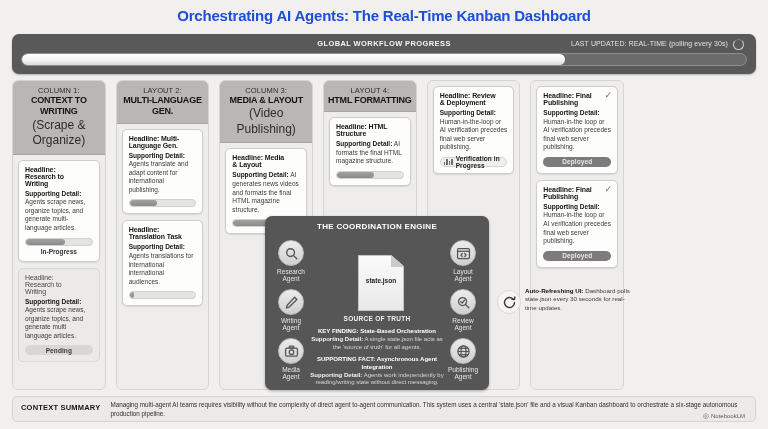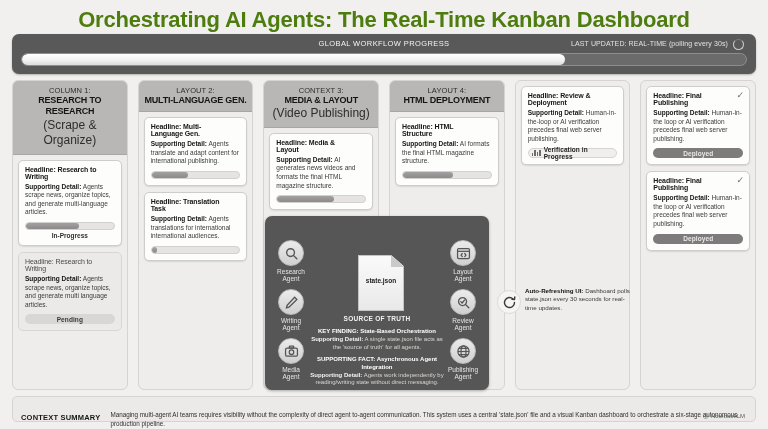--- a/index.html
+++ b/index.html
@@ -5,38 +5,38 @@
   * { box-sizing: border-box; margin:0; padding:0; }
   html,body { width:768px; height:429px; overflow:hidden; }
   body {
     background:#f2f0ee;
     font-family:"Liberation Sans", sans-serif;
     color:#2b2b2b;
     position:relative;
   }
   #page-title {
     text-align:center;
-    font-size:22px;
+    font-size:15px;
     font-weight:bold;
     letter-spacing:-0.2px;
     padding-top:7px;
-    color:#4d7c0f;
+    color:#1d4ed8;
   }
 
   
   .global-bar {
     position:absolute; left:12px; top:34px; width:744px; height:40px;
     background:#59595a;
     border-radius:7px;
     box-shadow:0 1px 2px rgba(0,0,0,.25);
   }
   .global-label {
     position:absolute; left:0; right:0; top:5px;
     text-align:center;
-    font-size:7.5px; font-weight:normal; letter-spacing:.4px;
+    font-size:7.5px; font-weight:bold; letter-spacing:.4px;
     color:#f4f4f4;
   }
   .global-updated {
     position:absolute; right:28px; top:5.5px;
     font-size:7px; color:#e2e2e2; letter-spacing:.1px;
   }
   .spinner-dot {
     position:absolute; right:12px; top:5px;
     width:11px;height:11px;border-radius:50%;
     border:1.6px solid #cfcfcf; border-top-color:#7d7d7d;
@@ -47,21 +47,21 @@
     overflow:hidden;
   }
   .fill {
     position:absolute; left:0; top:0; bottom:0; width:75%;
     background:linear-gradient(180deg,#ffffff 0%,#f3f3f3 55%,#dcdcdc 100%);
     border-radius:7px;
   }
 
   
   .board {
-    position:absolute; left:12px; top:80px; width:744px; height:310px;
+    position:absolute; left:12px; top:80px; width:612px; height:310px;
     display:flex; gap:10px;
   }
   .col {
     flex:1 1 0; min-width:0;
     background:#efedeb;
     border:1px solid #d6d4d2;
     border-radius:6px;
     display:flex; flex-direction:column;
     overflow:hidden;
   }
@@ -161,21 +161,21 @@
     background:#f6f5f4; border:1px solid #dcdad8;
     display:flex;align-items:center;justify-content:center;
   }
   .anno .txt { margin-left:28px; font-size:6.2px; line-height:1.35; color:#3a3a3a; }
   .anno .txt b { color:#111; }
 
   
   .summary {
     position:absolute; left:12px; top:396px; width:744px; height:26px;
     background:#eceae8; border:1px solid #d6d4d2; border-radius:5px;
-    display:flex; align-items:flex-start; padding:14px 8px 0;
+    display:flex; align-items:flex-start; padding:4px 8px 0;
   }
   .summary .lab { font-size:7.5px; font-weight:bold; letter-spacing:.2px; color:#171717; white-space:nowrap; padding-top:2px; }
   .summary .txt { margin-left:10px; font-size:6.3px; line-height:1.35; color:#2e2e2e; }
   .brand { position:absolute; right:10px; bottom:1px; font-size:6px; color:#5a5a5a; display:flex; align-items:center; gap:2px; }
   .brand .g { font-size:7px; }
 </style>
 </head>
 <body>
 
 <div id="page-title">Orchestrating AI Agents: The Real-Time Kanban Dashboard</div>
@@ -186,21 +186,21 @@
   <div class="spinner-dot"></div>
   <div class="track">
     <div class="fill" id="global-fill" style="width: 75%;"></div>
   </div>
 </div>
 
 <div class="board" id="board">
     <div class="col">
       <div class="col-head">
         <div class="col-kicker">COLUMN 1:</div>
-        <div class="col-title">RESEARCH TO RESEARCH</div>
+        <div class="col-title">CONTEXT TO WRITING</div>
         <div class="col-sub">(Scrape &amp; Organize)</div>
       </div>
       <div class="col-body">
         <div class="card">
           <div class="card-head">Headline: Research to Writing</div>
           <div class="card-detail"><b>Supporting Detail:</b> <span>Agents scrape news, organize topics, and generate multi-language articles.</span></div>
           <div class="pbar">
             <i style="width:60%"></i>
           </div>
           <div class="pstatus">In-Progress</div>
@@ -231,38 +231,38 @@
           <div class="card-head">Headline: Translation Task</div>
           <div class="card-detail"><b>Supporting Detail:</b> <span>Agents translations for international international audiences.</span></div>
           <div class="pbar">
             <i style="width:6%"></i>
           </div>
         </div>
       </div>
     </div>
     <div class="col">
       <div class="col-head">
-        <div class="col-kicker">CONTEXT 3:</div>
+        <div class="col-kicker">COLUMN 3:</div>
         <div class="col-title">MEDIA &amp; LAYOUT</div>
         <div class="col-sub">(Video Publishing)</div>
       </div>
       <div class="col-body">
         <div class="card">
           <div class="card-head">Headline: Media &amp; Layout</div>
           <div class="card-detail"><b>Supporting Detail:</b> <span>AI generates news videos and formats the final HTML magazine structure.</span></div>
           <div class="pbar">
             <i style="width:65%"></i>
           </div>
         </div>
       </div>
     </div>
     <div class="col">
       <div class="col-head">
         <div class="col-kicker">LAYOUT 4:</div>
-        <div class="col-title">HTML DEPLOYMENT</div>
+        <div class="col-title">HTML FORMATTING</div>
       </div>
       <div class="col-body">
         <div class="card">
           <div class="card-head">Headline: HTML Structure</div>
           <div class="card-detail"><b>Supporting Detail:</b> <span>AI formats the final HTML magazine structure.</span></div>
           <div class="pbar">
             <i style="width:57%"></i>
           </div>
         </div>
       </div>
@@ -300,20 +300,21 @@
           <div class="card-detail"><b>Supporting Detail:</b> <span>Human-in-the loop or AI verification precedes final web server publishing.</span></div>
           <div class="pill deployed">
             <span>Deployed</span>
           </div>
         </div>
       </div>
     </div>
   </div>
 
 <div class="engine">
+  <div class="engine-title">THE COORDINATION ENGINE</div>
 
   <div class="agent a-left" style="top:24px">
     <div class="disc">
       <svg width="15" height="15" viewBox="0 0 24 24" fill="none" stroke="#555" stroke-width="2.2">
         <circle cx="10.5" cy="10.5" r="6.2"></circle>
           <line x1="15" y1="15" x2="20.5" y2="20.5" stroke-linecap="round"></line>
       </svg>
     </div>
     <div class="nm"><span>Research</span><br><span>Agent</span></div>
   </div>

